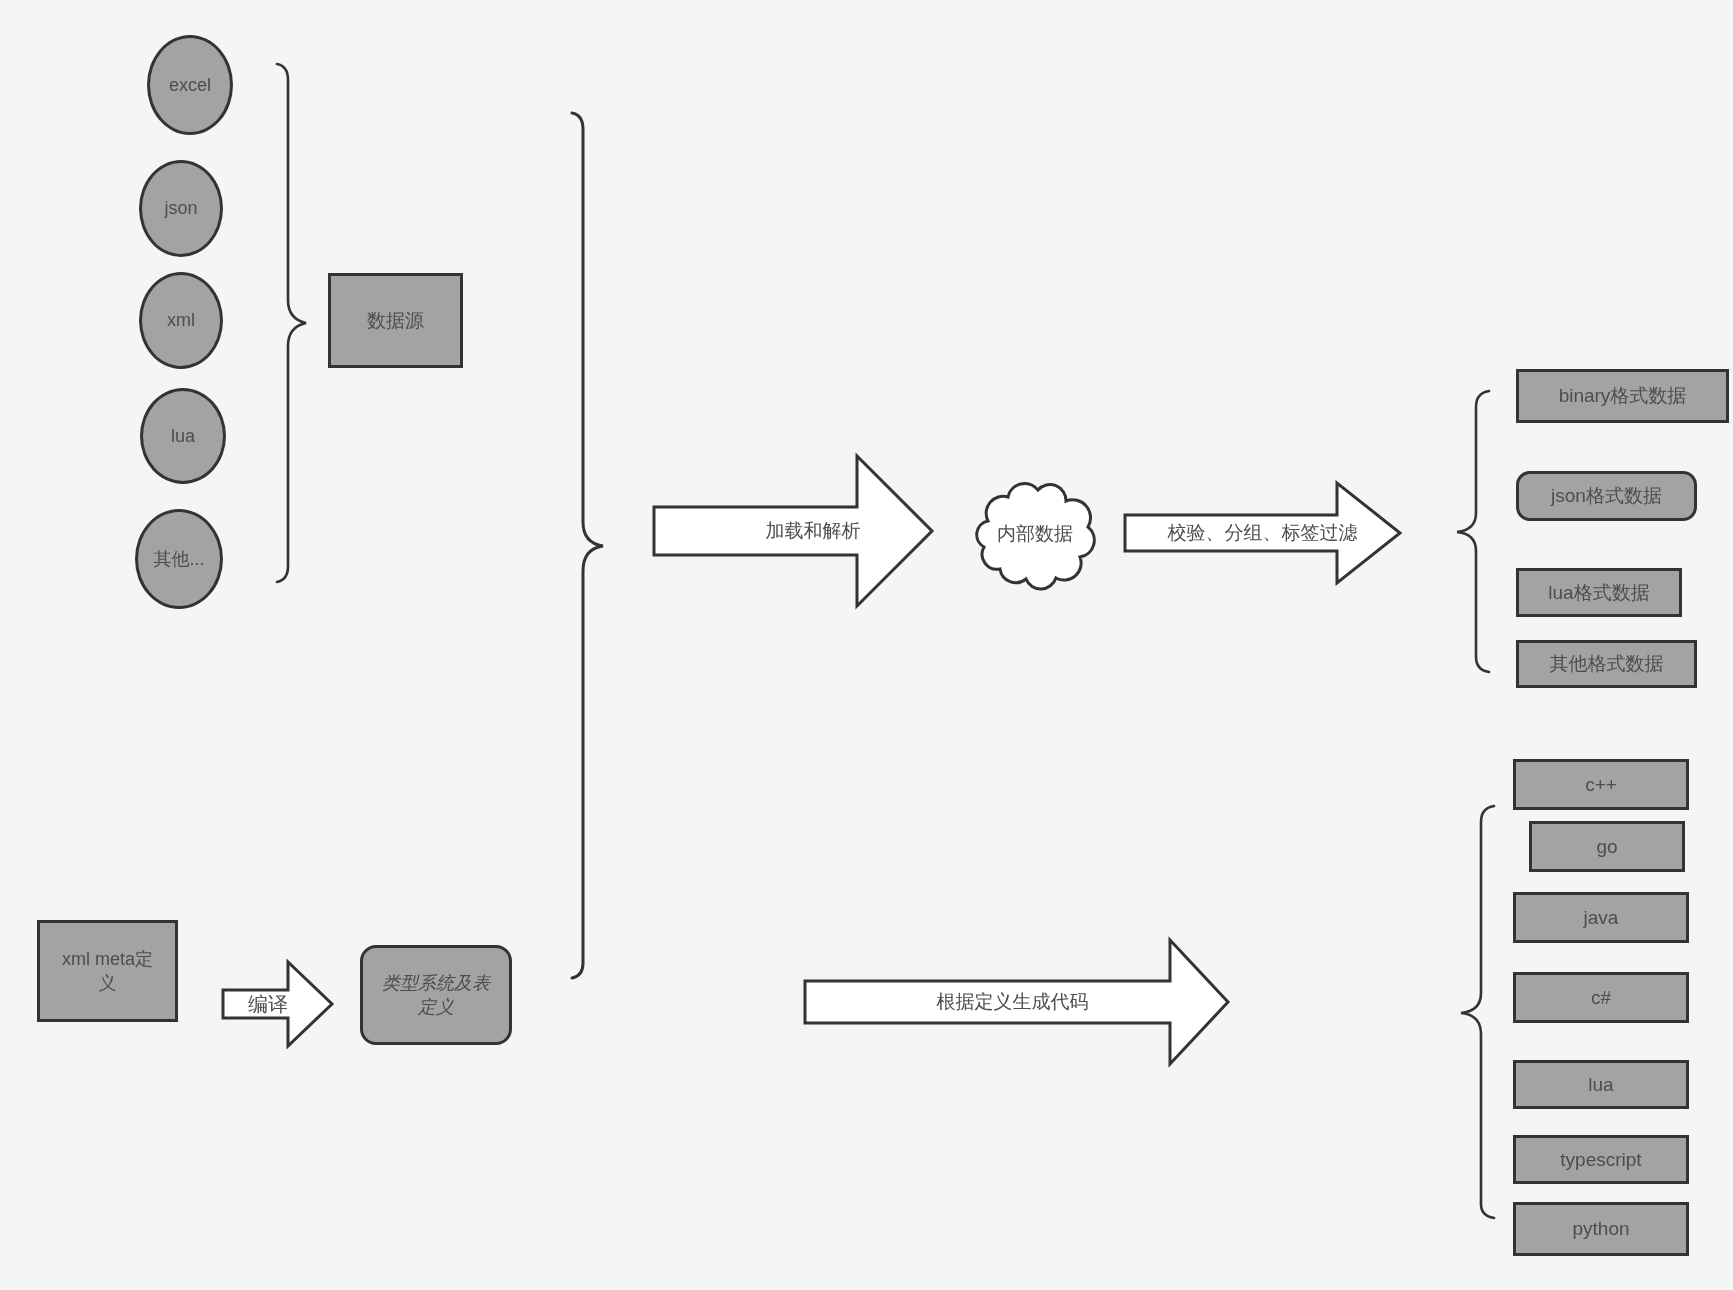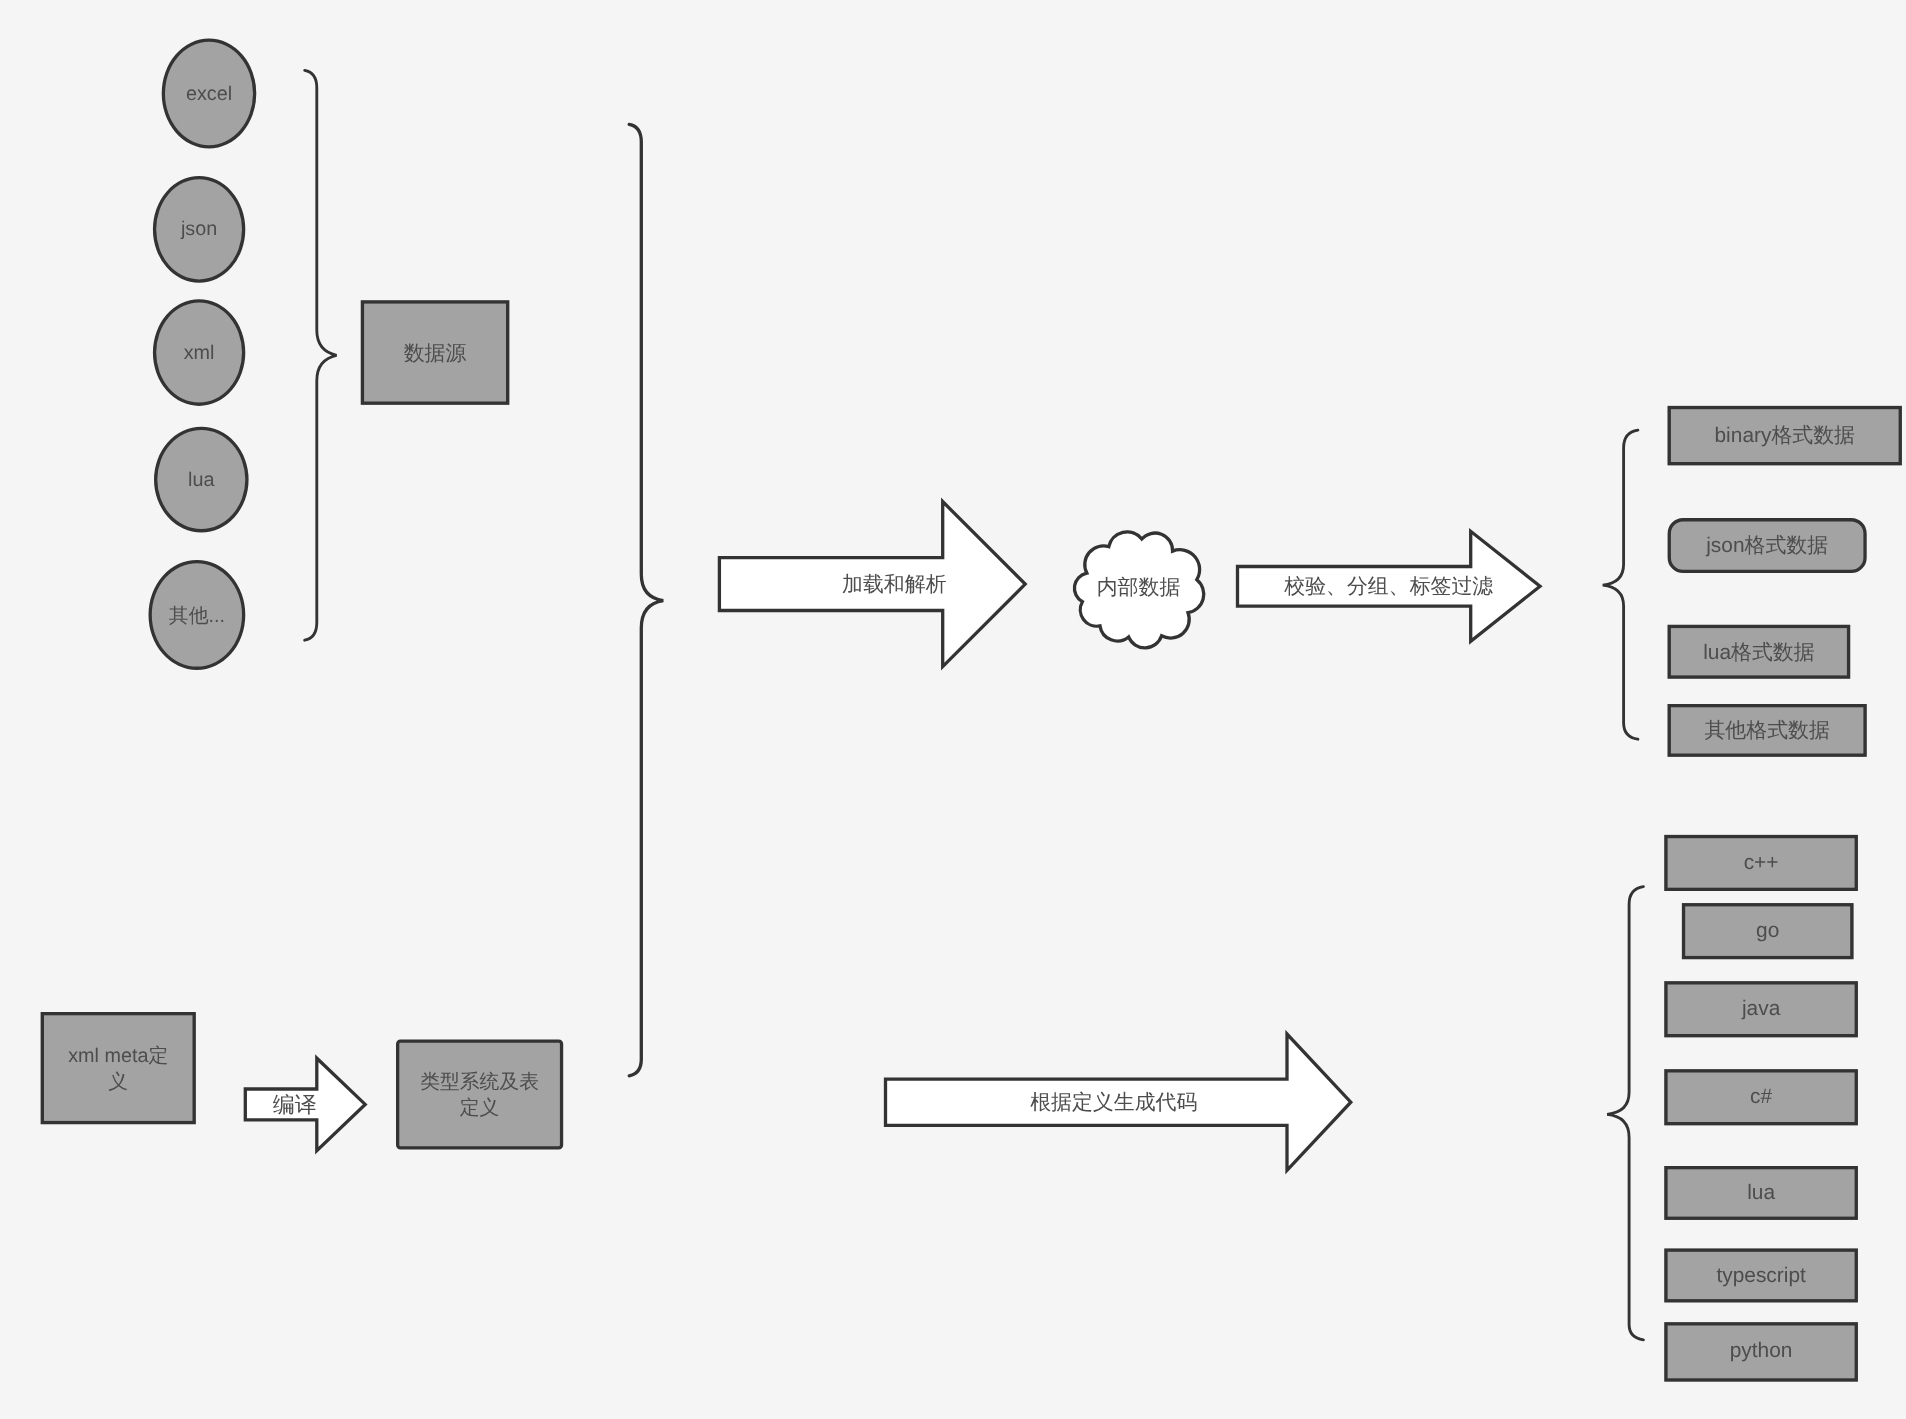--- a/index.html
+++ b/index.html
@@ -18,21 +18,21 @@
     background: #a3a3a3;
     border: 3px solid #333333;
     box-sizing: border-box;
     display: flex;
     align-items: center;
     justify-content: center;
     text-align: center;
   }
   .ellipse { border-radius: 50%; font-size: 18px; }
   .box { font-size: 19px; }
-  .rounded { border-radius: 4px; }
+  .rounded { border-radius: 16px; font-style: italic; }
   .multiline { line-height: 1.35; font-size: 18px; }
   .lbl {
     position: absolute;
     display: flex;
     align-items: center;
     justify-content: center;
     text-align: center;
     font-size: 19px;
     white-space: nowrap;
   }

